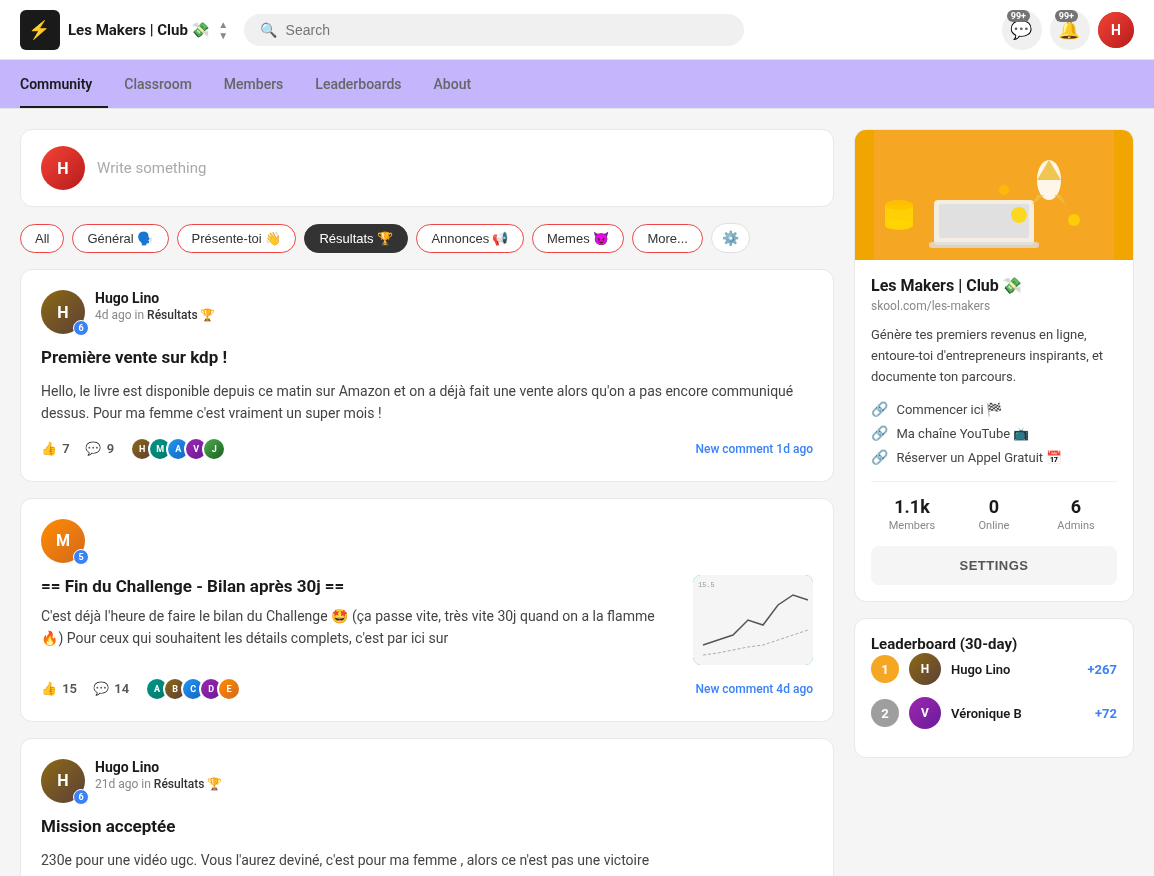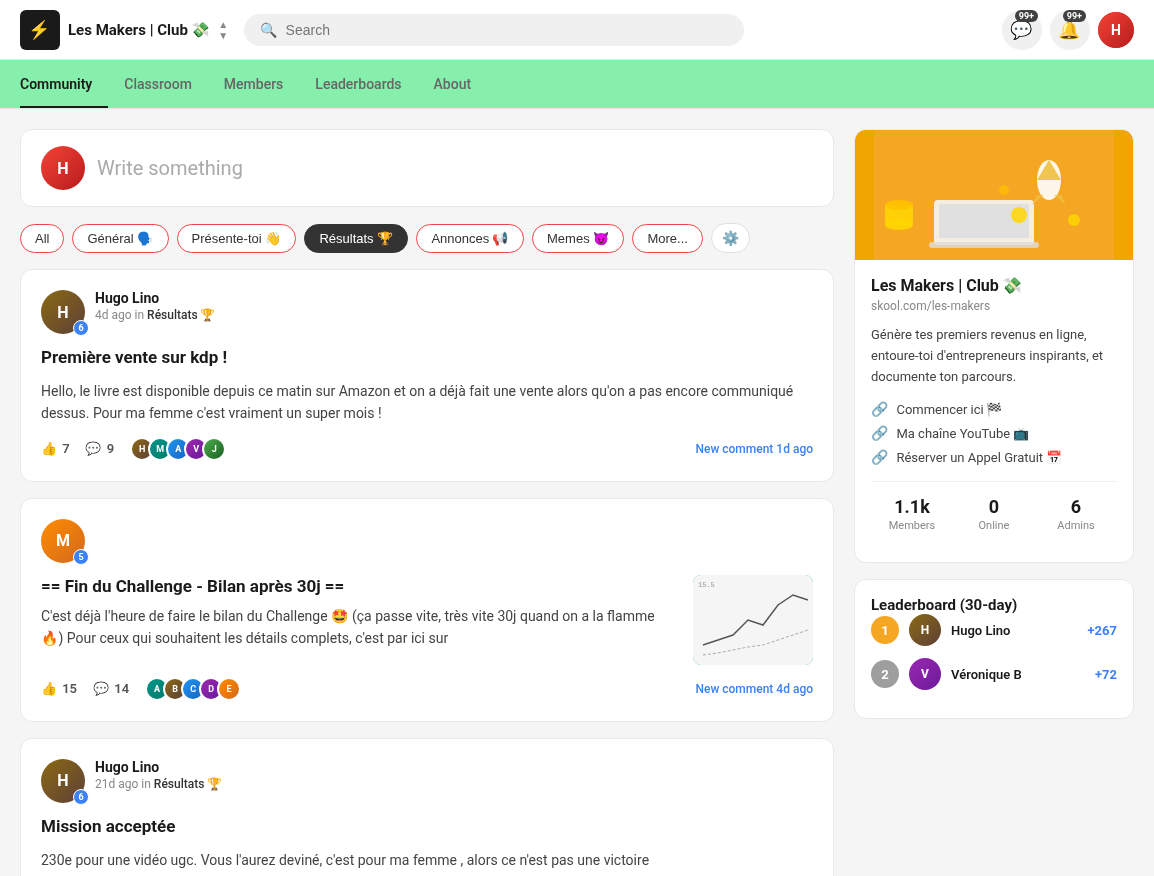--- a/index.html
+++ b/index.html
@@ -7,38 +7,38 @@
 
     
     .header { background: #fff; border-bottom: 1px solid #e5e5e5; padding: 0 20px; display: flex; align-items: center; height: 60px; gap: 16px; position: sticky; top: 0; z-index: 100; }
     .logo { display: flex; align-items: center; gap: 8px; font-weight: 700; font-size: 15px; white-space: nowrap; }
     .logo-icon { width: 40px; height: 40px; background: #1a1a1a; border-radius: 6px; display: flex; align-items: center; justify-content: center; color: #fff; font-size: 18px; }
     .logo-arrows { display: flex; flex-direction: column; color: #888; font-size: 10px; cursor: pointer; }
     .search-bar { flex: 1; max-width: 500px; background: #f0f0f0; border-radius: 24px; display: flex; align-items: center; padding: 8px 16px; gap: 8px; }
     .search-bar input { background: transparent; border: none; outline: none; font-size: 14px; color: #666; width: 100%; }
     .header-actions { display: flex; align-items: center; gap: 8px; margin-left: auto; }
     .icon-btn { position: relative; width: 40px; height: 40px; display: flex; align-items: center; justify-content: center; cursor: pointer; border-radius: 50%; background: #f0f0f0; }
-    .badge { position: absolute; top: 0; right: 4px; background: #404040; color: #fff; font-size: 9px; font-weight: 700; border-radius: 10px; padding: 1px 4px; min-width: 18px; text-align: center; }
+    .badge { position: absolute; top: 0; right: 12px; background: #737373; color: #fff; font-size: 9px; font-weight: 700; border-radius: 10px; padding: 1px 4px; min-width: 18px; text-align: center; }
     .avatar-header { width: 36px; height: 36px; border-radius: 50%; background: #c0392b; overflow: hidden; cursor: pointer; }
     .avatar-header-img { width: 100%; height: 100%; background: linear-gradient(135deg, #c0392b, #8e44ad); border-radius: 50%; display: flex; align-items: center; justify-content: center; color: #fff; font-size: 14px; font-weight: 700; }
 
     
-    .nav { background: #86efac; border-bottom: 1px solid #e5e5e5; padding: 0 20px; display: flex; gap: 0; }
+    .nav { background: #c4b5fd; border-bottom: 1px solid #e5e5e5; padding: 0 20px; display: flex; gap: 0; }
     .nav-item { padding: 16px 16px 14px; font-size: 14px; font-weight: 500; color: #666; cursor: pointer; border-bottom: 2px solid transparent; text-decoration: none; }
     .nav-item.active { color: #1a1a1a; border-bottom: 2px solid #1a1a1a; font-weight: 600; }
     .nav-item:first-child { padding-left: 0; }
 
     
     .main { display: flex; gap: 20px; padding: 20px; max-width: 1154px; margin: 0 auto; }
     .feed { flex: 1; min-width: 0; display: flex; flex-direction: column; gap: 16px; }
     .sidebar { width: 280px; flex-shrink: 0; display: flex; flex-direction: column; gap: 16px; }
 
     
     .write-box { background: #fff; border-radius: 12px; padding: 16px 20px; display: flex; align-items: center; gap: 12px; border: 1px solid #e8e8e8; cursor: pointer; }
-    .write-placeholder { color: #aaa; font-size: 20px; }
+    .write-placeholder { color: #aaa; font-size: 15px; }
 
     
     .filters { display: flex; align-items: center; gap: 8px; flex-wrap: wrap; }
     .filter-btn { border: 1px solid #ef4444; background: #fff; border-radius: 20px; padding: 6px 14px; font-size: 13px; cursor: pointer; white-space: nowrap; color: #333; }
     .filter-btn.active { background: #333; color: #fff; border-color: #333; }
     .filter-icon-btn { border: 1px solid #e0e0e0; background: #fff; border-radius: 20px; padding: 6px 10px; cursor: pointer; display: flex; align-items: center; }
 
     
     .post-card { background: #fff; border-radius: 12px; padding: 20px; border: 1px solid #e8e8e8; display: flex; flex-direction: column; gap: 12px; }
     .post-header { display: flex; align-items: flex-start; gap: 10px; }
@@ -315,20 +315,21 @@
           </div>
           <div class="stat-item">
             <div class="stat-value">0</div>
             <div class="stat-label">Online</div>
           </div>
           <div class="stat-item">
             <div class="stat-value">6</div>
             <div class="stat-label">Admins</div>
           </div>
         </div>
+        <button class="settings-btn">SETTINGS</button>
       </div>
     </div>
 
     <div class="sidebar-card leaderboard-card">
       <div class="leaderboard-title">Leaderboard (30-day)</div>
       <div class="lb-item">
         <div class="lb-rank gold">1</div>
         <div class="lb-avatar av-brown">H</div>
         <span class="lb-name">Hugo Lino</span>
         <span class="lb-points">+267</span>

